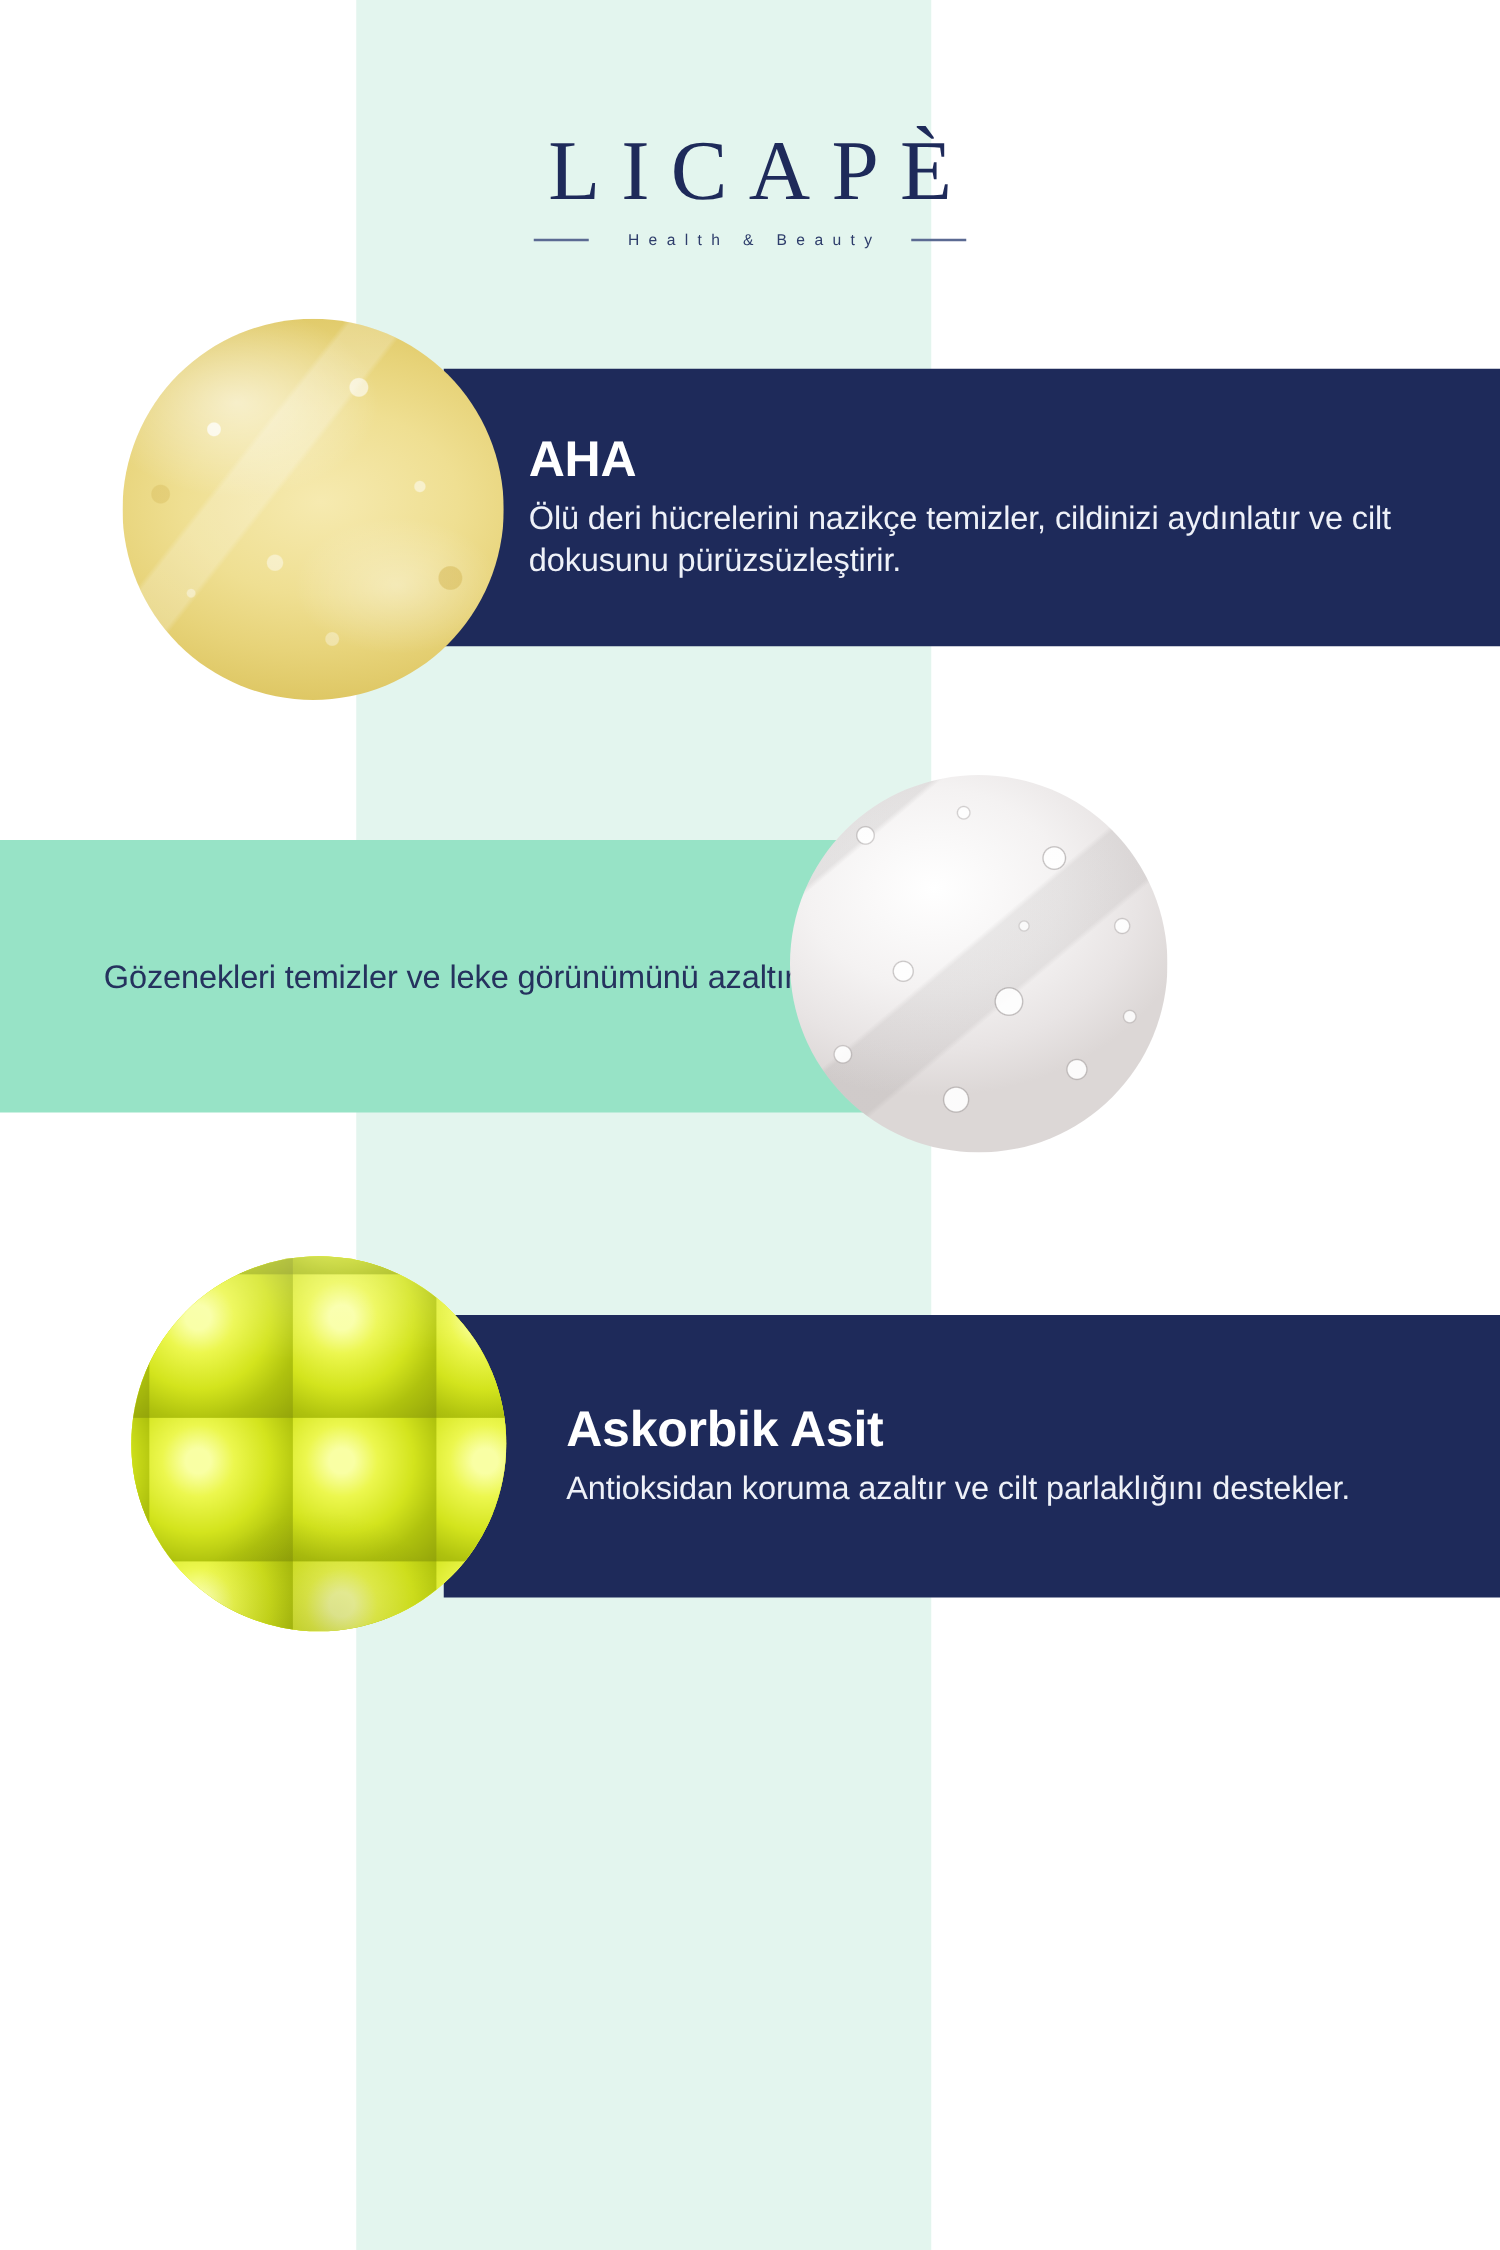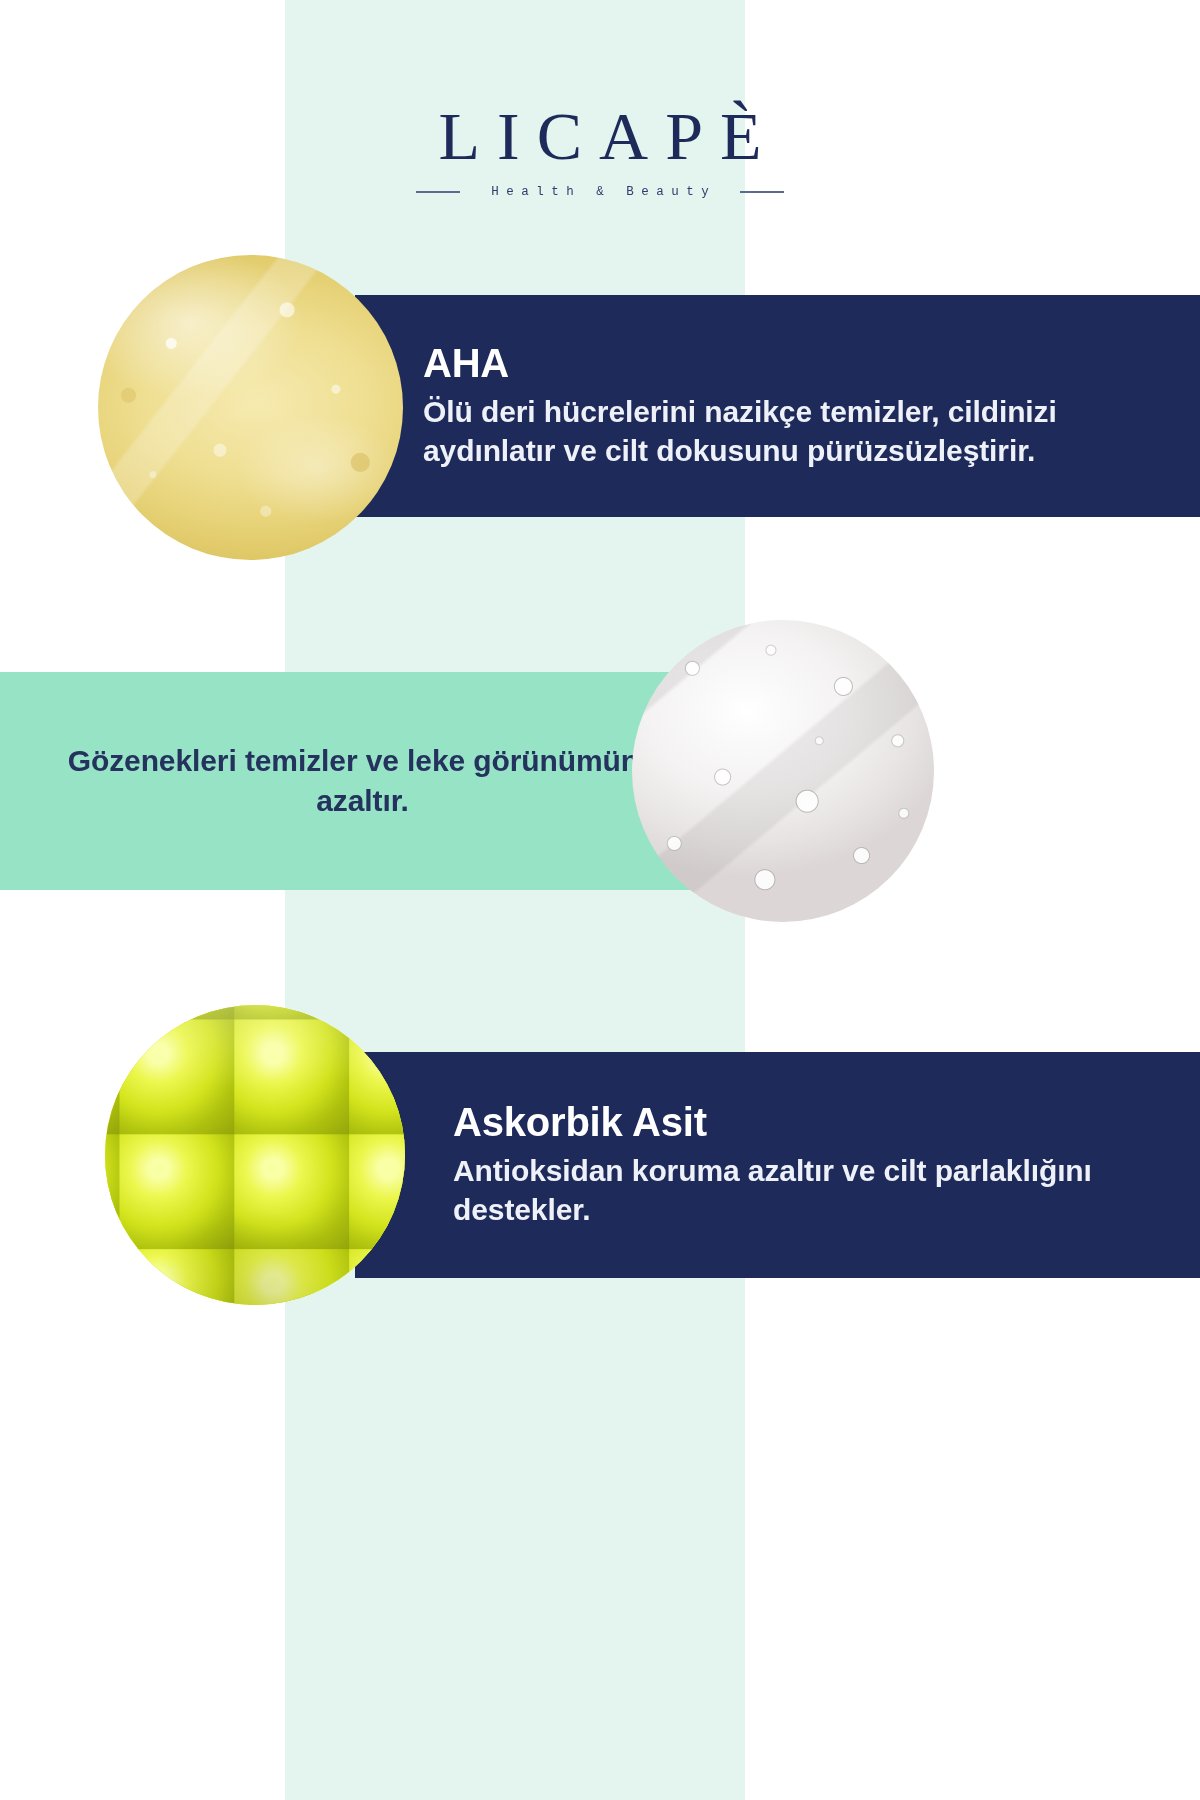--- a/index.html
+++ b/index.html
@@ -35,21 +35,20 @@
     font-weight:400;
     text-indent:17px;
     line-height:1.18;
   }
   #logo-tagline-row {
     margin-top:9px;
     display:flex;
     align-items:center;
     justify-content:center;
     gap:24px;
-    font-family:Liberation Mono, monospace;
   }
   .logo-rule { width:44px; height:1.5px; background:#5b6a92; }
   #logo-tagline {
     font-size:12.5px;
     letter-spacing:7.5px;
     color:#2e3d6b;
     text-indent:7.5px;
     font-weight:400;
   }
 
@@ -80,22 +79,22 @@
   #ascorbic-text { padding-left:98px; padding-right:30px; width:100%; }
 
   
   .card-title {
     font-size:40px;
     font-weight:700;
     line-height:1.12;
     letter-spacing:-0.2px;
   }
   .card-body {
-    font-size:30px;
-    font-weight:700;
+    font-size:26px;
+    font-weight:400;
     line-height:1.33;
     letter-spacing:-0.1px;
   }
   .on-navy .card-title { color:#ffffff; }
   .on-navy .card-body  { color:#eef1f8; }
   .on-mint  .card-title { color:#1e2a5a; }
   .on-mint  .card-body  { color:#25325e; }
   .card-title + .card-body { margin-top:6px; }
   #bha-text .card-title + .card-body { margin-top:16px; }
 

